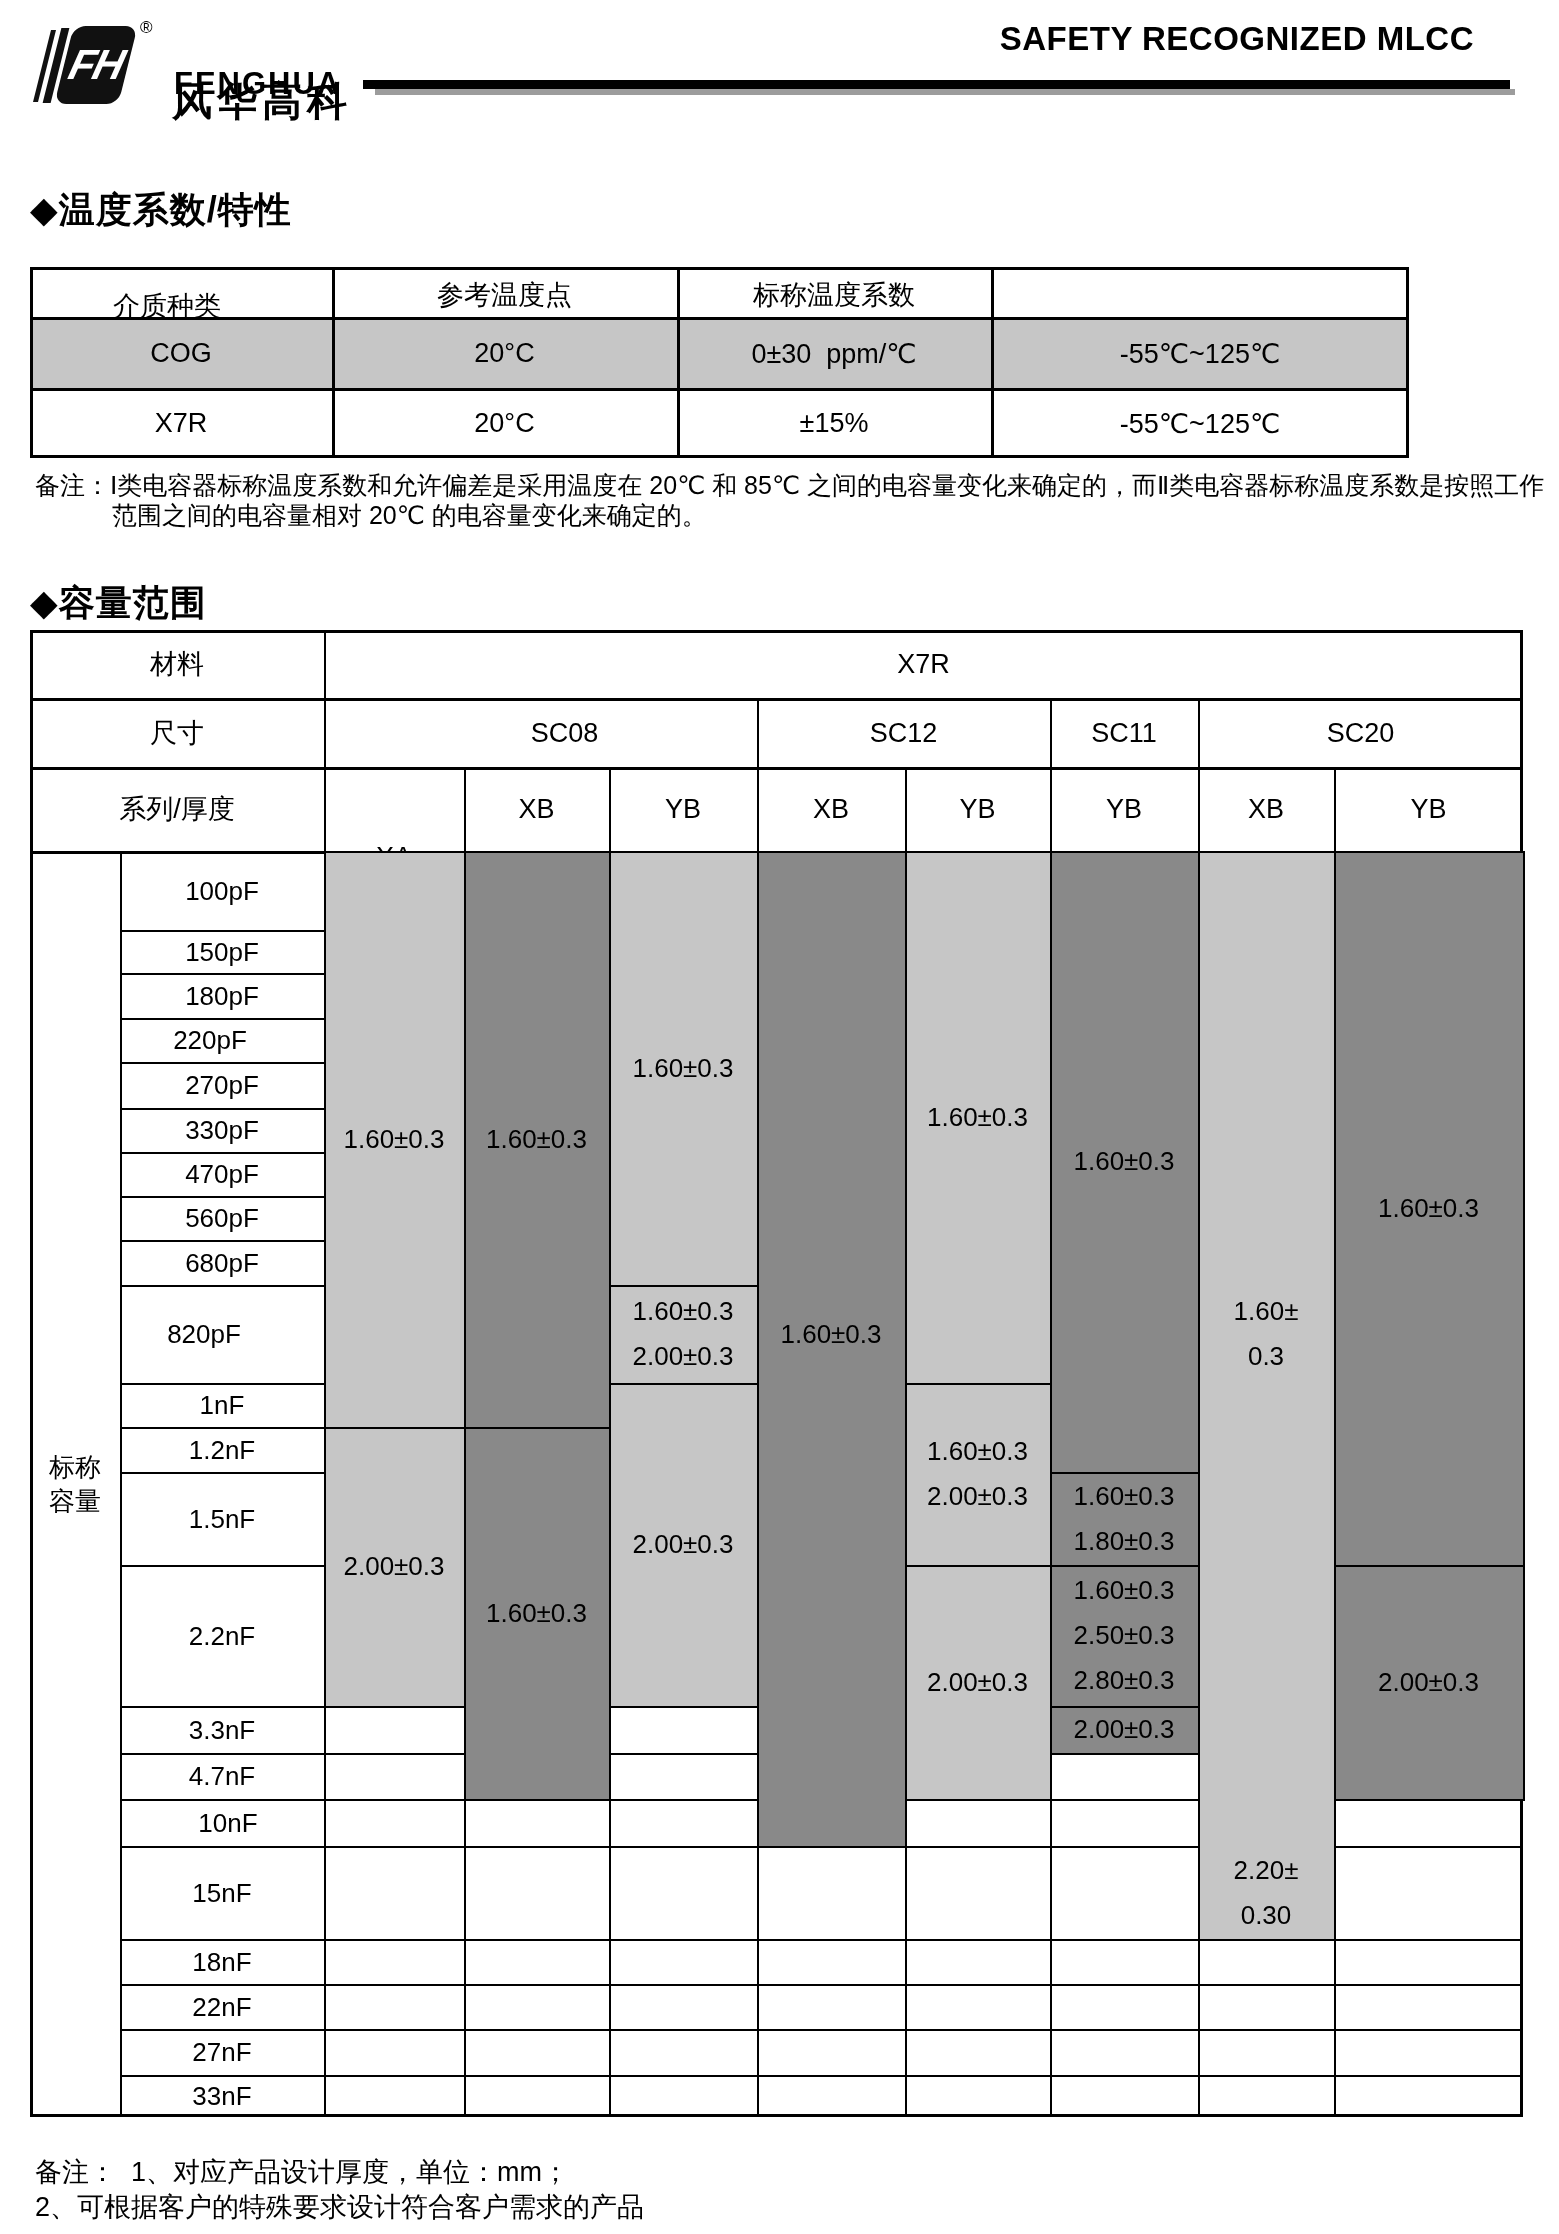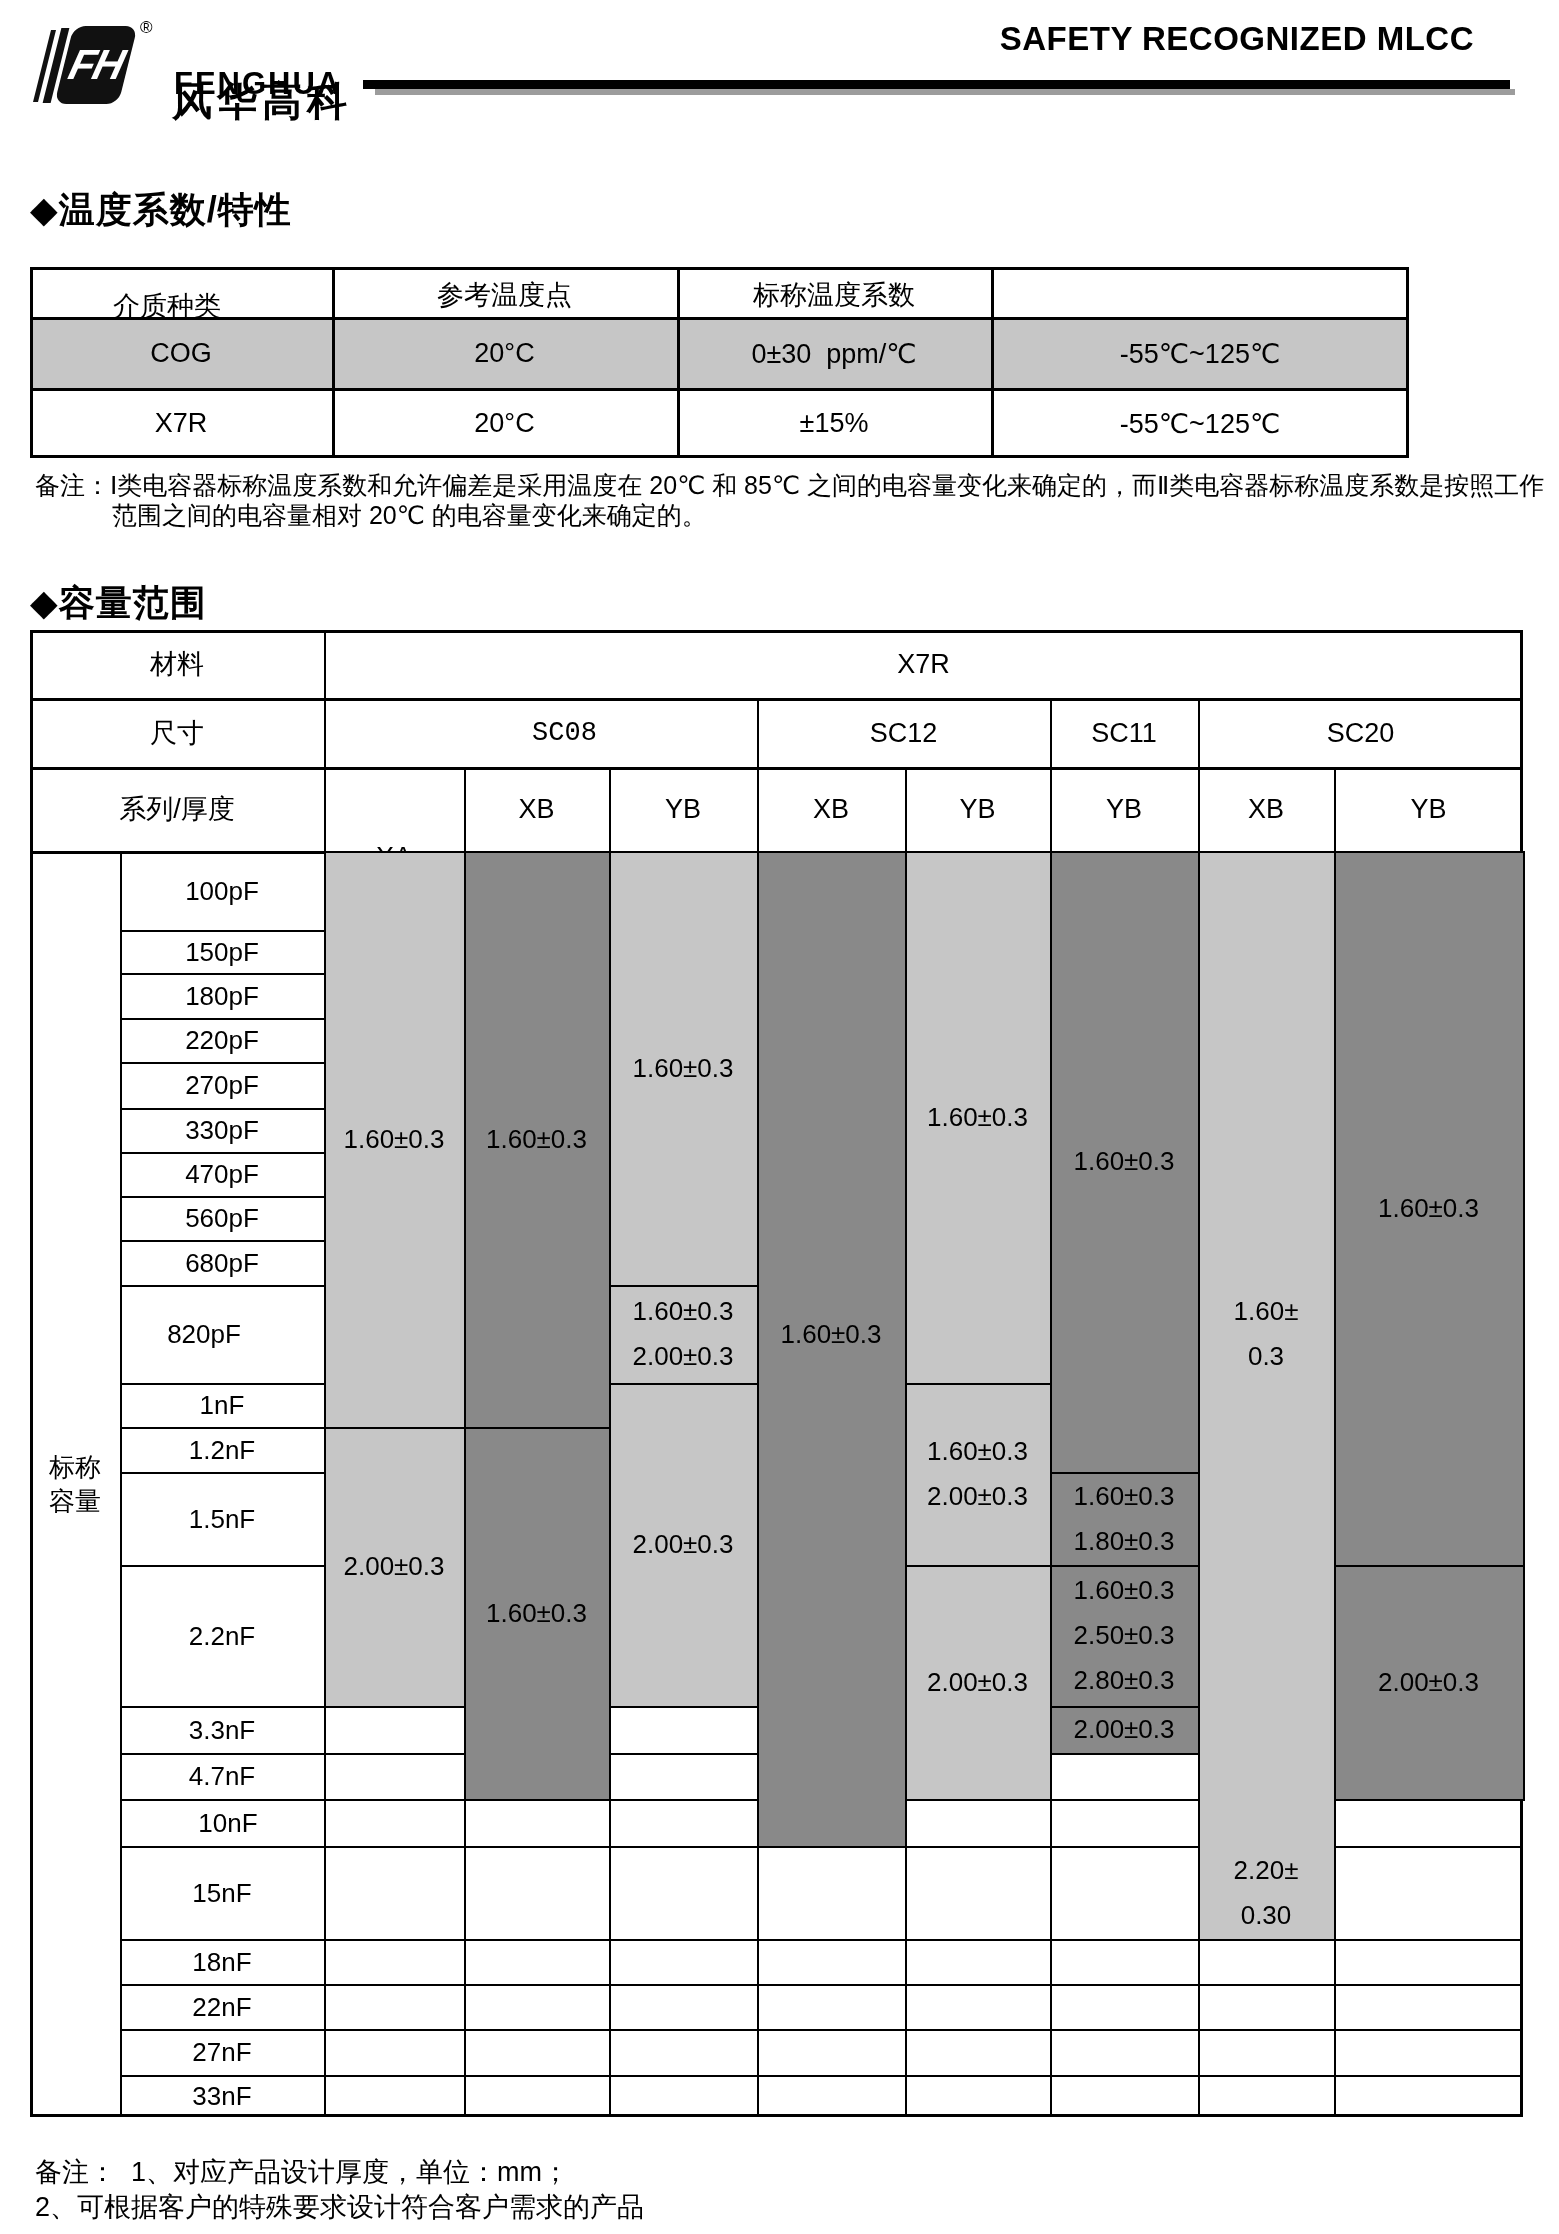--- a/index.html
+++ b/index.html
@@ -84,21 +84,21 @@
     <div class="ln" style="left: 464px; top: 767px; width: 2px; height: 84px;"></div>
     <div class="ln" style="left: 609px; top: 767px; width: 2px; height: 84px;"></div>
     <div class="ln" style="left: 757px; top: 767px; width: 2px; height: 84px;"></div>
     <div class="ln" style="left: 905px; top: 767px; width: 2px; height: 84px;"></div>
     <div class="ln" style="left: 1050px; top: 767px; width: 2px; height: 84px;"></div>
     <div class="ln" style="left: 1198px; top: 767px; width: 2px; height: 84px;"></div>
     <div class="ln" style="left: 1334px; top: 767px; width: 2px; height: 84px;"></div>
     <div class="hdr-cell" style="left: 30px; top: 649px; width: 294px;">材料</div>
     <div class="hdr-cell" style="left: 324px; top: 649px; width: 1199px;">X7R</div>
     <div class="hdr-cell" style="left: 30px; top: 717.5px; width: 294px;">尺寸</div>
-    <div class="hdr-cell" style="left: 324px; top: 717.5px; width: 481px; font-family: Liberation Mono, monospace;">SC08</div>
+    <div class="hdr-cell" style="left: 324px; top: 717.5px; width: 481px;">SC08</div>
     <div class="hdr-cell" style="left: 757px; top: 717.5px; width: 293px;">SC12</div>
     <div class="hdr-cell" style="left: 1050px; top: 717.5px; width: 148px;">SC11</div>
     <div class="hdr-cell" style="left: 1198px; top: 717.5px; width: 325px;">SC20</div>
     <div class="hdr-cell" style="left: 30px; top: 794px; width: 294px;">系列/厚度</div>
     <div class="hdr-cell" style="left: 324px; top: 794px; width: 140px; margin-top: 48px;">XA</div>
     <div class="hdr-cell" style="left: 464px; top: 794px; width: 145px;">XB</div>
     <div class="hdr-cell" style="left: 609px; top: 794px; width: 148px;">YB</div>
     <div class="hdr-cell" style="left: 757px; top: 794px; width: 148px;">XB</div>
     <div class="hdr-cell" style="left: 905px; top: 794px; width: 145px;">YB</div>
     <div class="hdr-cell" style="left: 1050px; top: 794px; width: 148px;">YB</div>
@@ -129,21 +129,21 @@
     <div class="ln" style="left: 464px; top: 851px; width: 2px; height: 1266px;"></div>
     <div class="ln" style="left: 609px; top: 851px; width: 2px; height: 1266px;"></div>
     <div class="ln" style="left: 757px; top: 851px; width: 2px; height: 1266px;"></div>
     <div class="ln" style="left: 905px; top: 851px; width: 2px; height: 1266px;"></div>
     <div class="ln" style="left: 1050px; top: 851px; width: 2px; height: 1266px;"></div>
     <div class="ln" style="left: 1198px; top: 851px; width: 2px; height: 1266px;"></div>
     <div class="ln" style="left: 1334px; top: 851px; width: 2px; height: 1266px;"></div>
     <div class="row-label" style="left: 120px; top: 875.5px; width: 204px;">100pF</div>
     <div class="row-label" style="left: 120px; top: 936.5px; width: 204px;">150pF</div>
     <div class="row-label" style="left: 120px; top: 980.5px; width: 204px;">180pF</div>
-    <div class="row-label" style="left: 120px; top: 1025px; width: 204px;">220pF</div>
+    <div class="row-label" style="left: 108px; top: 1025px; width: 204px;">220pF</div>
     <div class="row-label" style="left: 120px; top: 1070px; width: 204px;">270pF</div>
     <div class="row-label" style="left: 120px; top: 1115px; width: 204px;">330pF</div>
     <div class="row-label" style="left: 120px; top: 1159px; width: 204px;">470pF</div>
     <div class="row-label" style="left: 120px; top: 1203px; width: 204px;">560pF</div>
     <div class="row-label" style="left: 120px; top: 1247.5px; width: 204px;">680pF</div>
     <div class="row-label" style="left: 120px; top: 1319px; width: 168px;">820pF</div>
     <div class="row-label" style="left: 120px; top: 1390px; width: 204px;">1nF</div>
     <div class="row-label" style="left: 120px; top: 1434.5px; width: 204px;">1.2nF</div>
     <div class="row-label" style="left: 120px; top: 1503.5px; width: 204px;">1.5nF</div>
     <div class="row-label" style="left: 120px; top: 1620.5px; width: 204px;">2.2nF</div>

